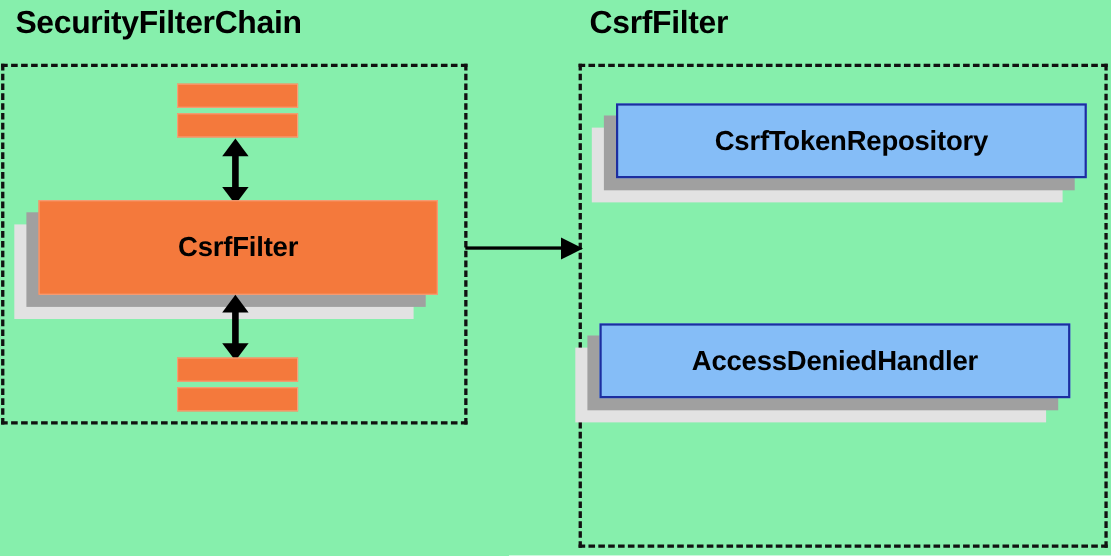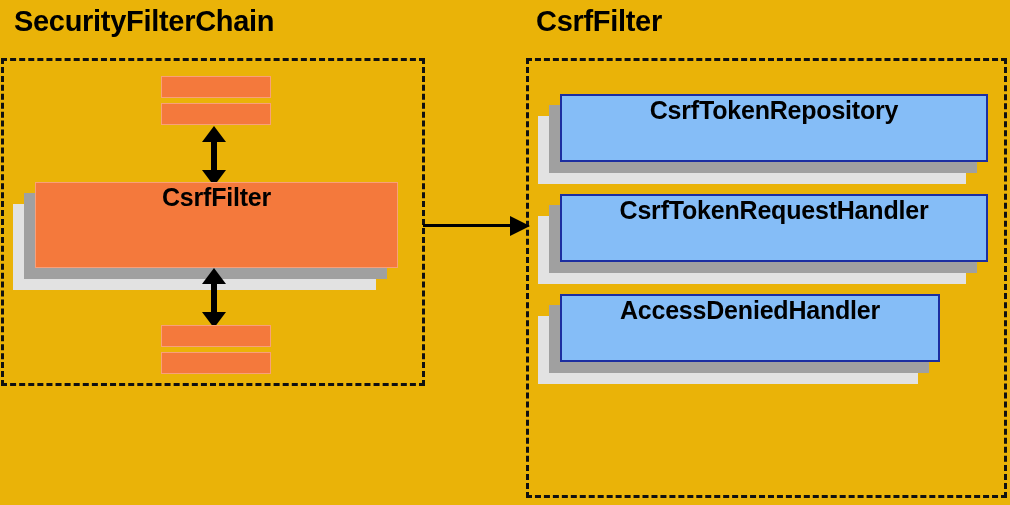--- a/index.html
+++ b/index.html
@@ -7,21 +7,21 @@
     padding: 0;
     background: #ffffff;
   }
   body {
     font-family: "Liberation Sans", sans-serif;
   }
   #canvas {
     position: relative;
     width: 1010px;
     height: 505px;
-    background: #eab308;
+    background: #86efac;
     overflow: hidden;
   }
 
   
   .panel-title {
     position: absolute;
     font-size: 29px;
     font-weight: bold;
     color: #000000;
     letter-spacing: -0.3px;
@@ -59,20 +59,21 @@
   }
   .node .shadow-dark {
     background: #a0a0a0;
     left: -11px;  top: 11px;
     width: 100%;  height: 100%;
   }
   .node .face {
     left: 0; top: 0;
     width: 100%; height: 100%;
     display: flex;
+    align-items: center;
     justify-content: center;
   }
   .node .label {
     font-size: 25px;
     font-weight: bold;
     color: #000000;
     letter-spacing: -0.2px;
     white-space: nowrap;
     text-align: center;
   }
@@ -187,29 +188,22 @@
   </div>
 
   <div class="node blue" style="left:560px; top:94px; width:428px; height:68px;">
     <div class="shadow-light"></div>
     <div class="shadow-dark"></div>
     <div class="face">
       <span class="label">CsrfTokenRepository</span>
     </div>
   </div>
 
-  <div class="node blue" style="left:560px; top:194px; width:428px; height:68px;">
-    <div class="shadow-light"></div>
-    <div class="shadow-dark"></div>
-    <div class="face">
-      <span class="label">CsrfTokenRequestHandler</span>
-    </div>
-  </div>
-
-  <div class="node blue" style="left:560px; top:294px; width:380px; height:68px;">
+
+  <div class="node blue" style="left:545px; top:294px; width:428px; height:68px;">
     <div class="shadow-light"></div>
     <div class="shadow-dark"></div>
     <div class="face">
       <span class="label">AccessDeniedHandler</span>
     </div>
   </div>
 
 
 </div>
 

